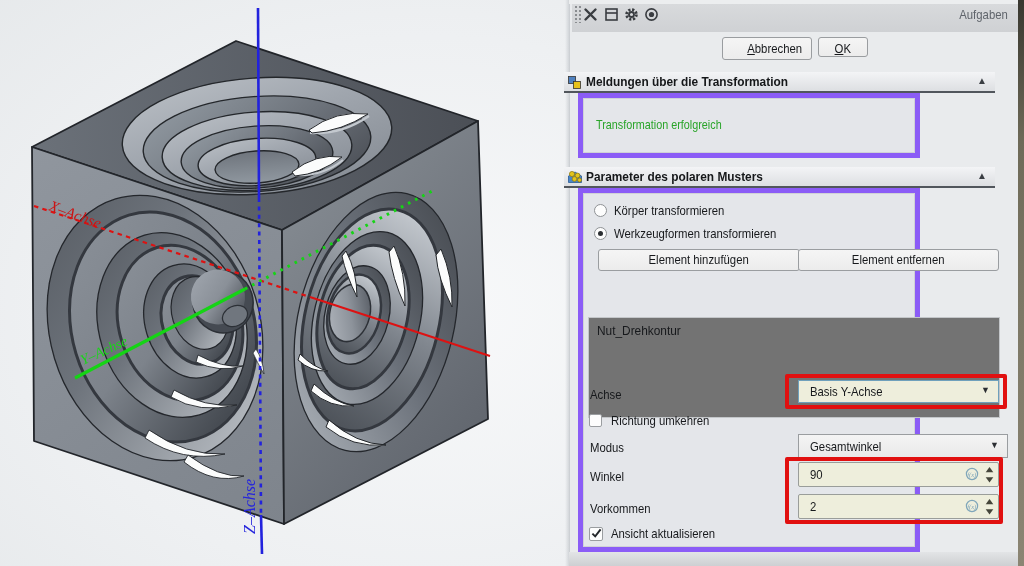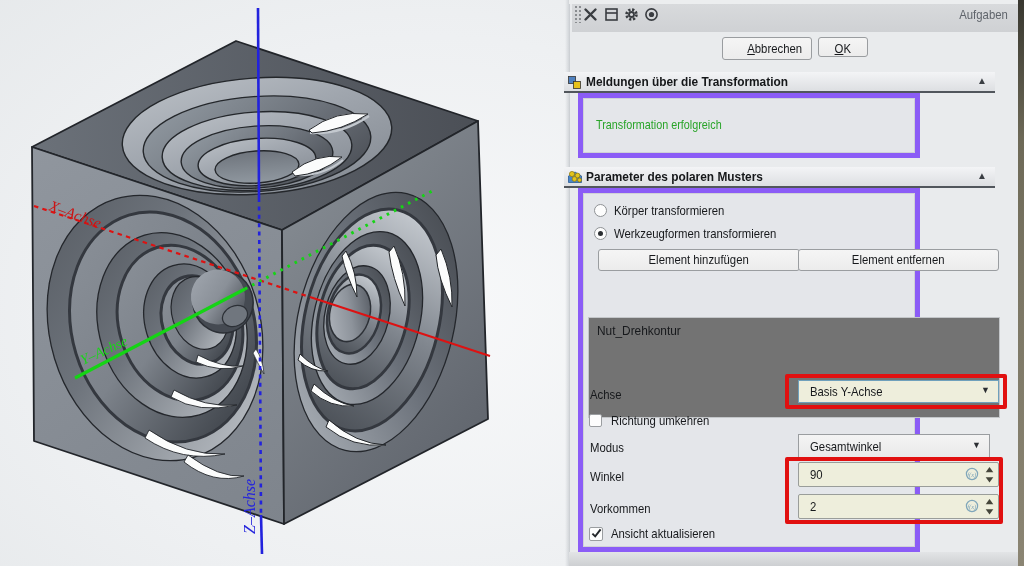--- a/index.html
+++ b/index.html
@@ -252,21 +252,21 @@
 <div class="redbox" style="left:785px;top:374px;width:222px;height:35px;"></div>
 <div class="combo" style="left:798px;top:380px;width:201px;height:23px;background:#eeeedc;border:1px solid #6fa0bc;">
   <span class="tx" style="position:absolute;left:11px;top:3px;">Basis Y-Achse</span>
   <span style="position:absolute;right:8px;top:4px;font-size:9px;color:#2b2e32;">▼</span>
 </div>
 
 <div class="cb" style="left:589px;top:414px;"></div>
 <div class="lbl" style="left:611px;top:413px;">Richtung umkehren</div>
 
 <div class="lbl" style="left:590px;top:440px;">Modus</div>
-<div class="combo" style="left:798px;top:434px;width:192px;height:24px;background:linear-gradient(180deg,#f4f4f4,#e9e9e9);border:1px solid #9a9da0;">
+<div class="combo" style="left:798px;top:434px;width:210px;height:24px;background:linear-gradient(180deg,#f4f4f4,#e9e9e9);border:1px solid #9a9da0;">
   <span class="tx" style="position:absolute;left:11px;top:4px;">Gesamtwinkel</span>
   <span style="position:absolute;right:8px;top:5px;font-size:9px;color:#2b2e32;">▼</span>
 </div>
 
 <div class="redbox" style="left:785px;top:457px;width:218px;height:67px;"></div>
 <div class="lbl" style="left:590px;top:469px;">Winkel</div>
 <div class="spin" style="left:798px;top:462px;width:201px;height:25px;padding-left:32px;">
   <span class="tx" style="position:absolute;left:11px;top:4px;">90</span>
   <svg style="position:absolute;right:19px;top:4px;" width="14" height="14" viewBox="0 0 14 14">
       <circle cx="7" cy="7" r="5.6" fill="none" stroke="#7fa6ba" stroke-width="1.2"></circle>

